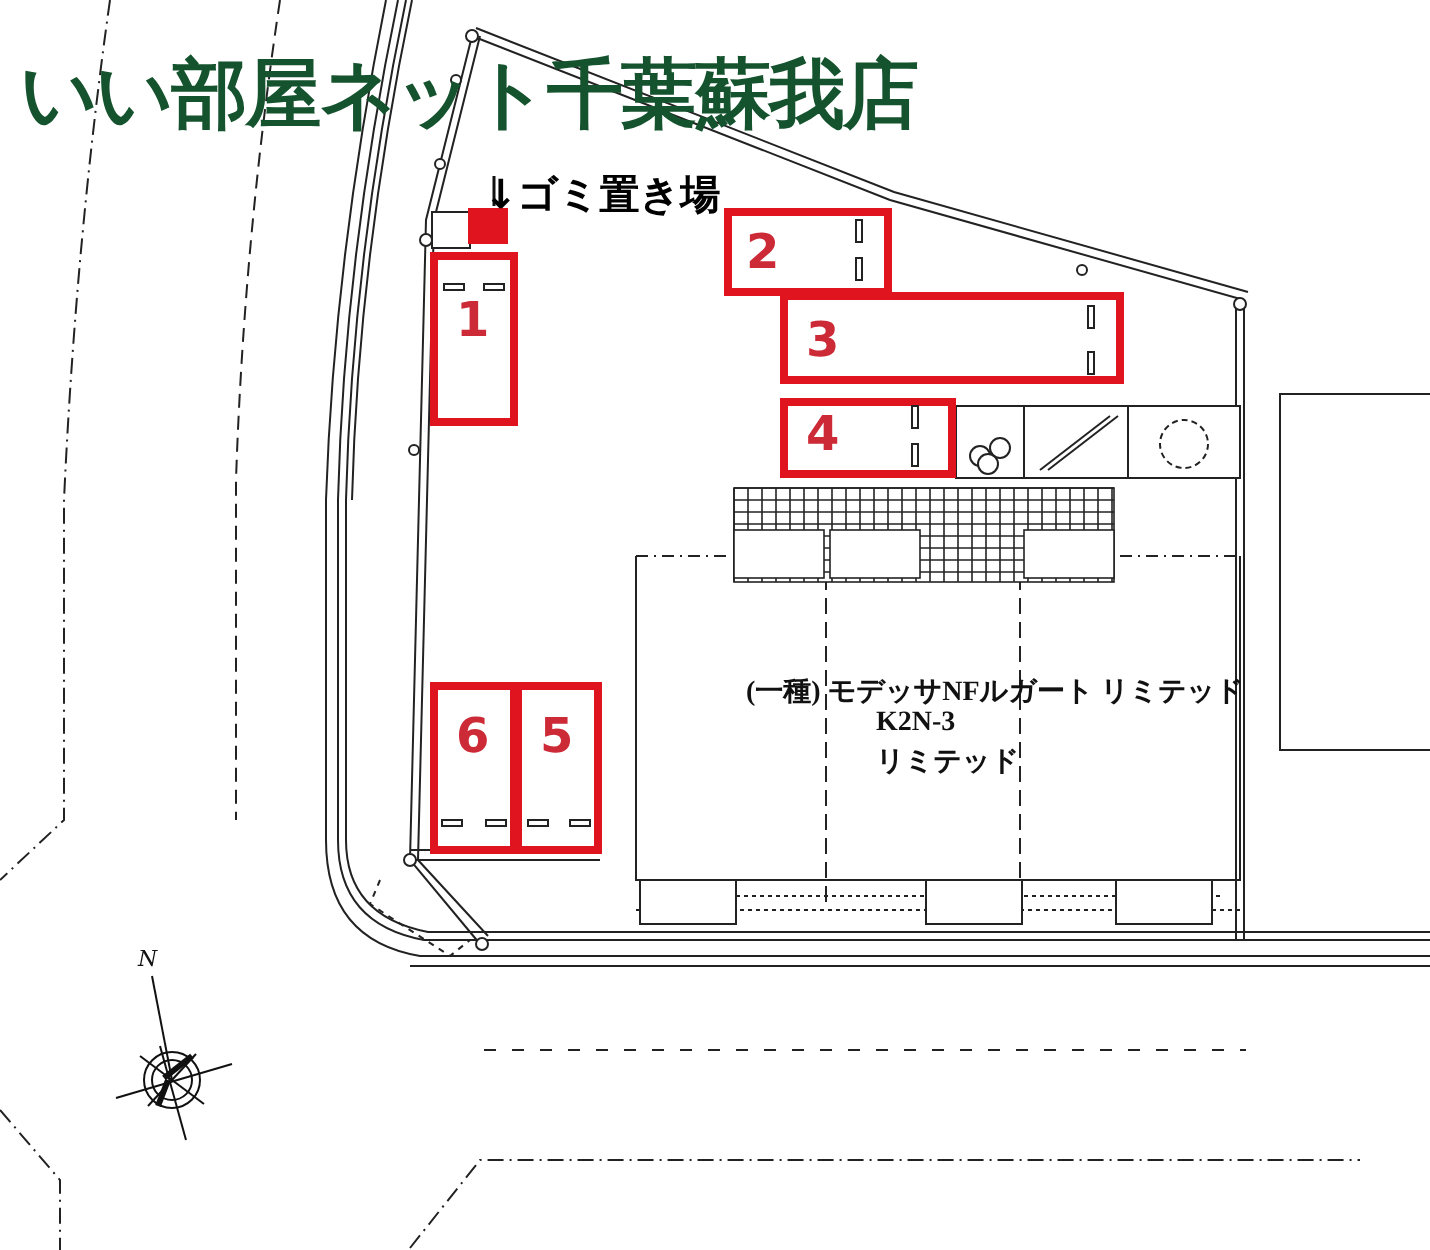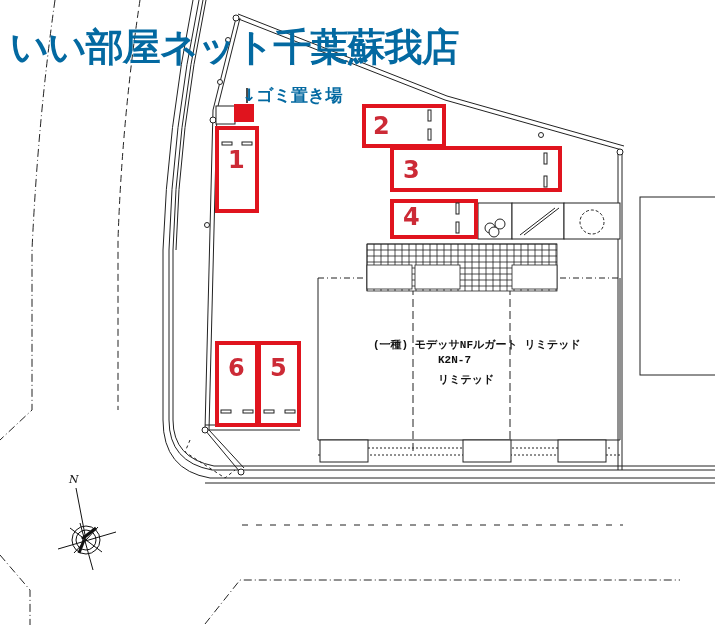--- a/index.html
+++ b/index.html
@@ -1,21 +1,21 @@
 <!DOCTYPE html>
 <html><head>
 <meta charset="utf-8">
 <style>
   html, body { margin:0; padding:0; background:#ffffff; }
   #stage { position:relative; width:715px; height:625px; overflow:hidden; background:#fff; font-family:"DejaVu Sans", sans-serif; }
   svg { position:absolute; left:0; top:0; }
-  .watermark { position:absolute; left:10px; top:22px; font-family:"DejaVu Sans", sans-serif; font-weight:bold; font-size:38px; letter-spacing:-1px; color:#0369a1; white-space:nowrap; }
-  .garbage-label { position:absolute; left:242px; top:84px; font-size:17px; font-weight:bold; color:#0369a1; white-space:nowrap; }
+  .watermark { position:absolute; left:10px; top:22px; font-family:"DejaVu Sans", sans-serif; font-weight:bold; font-size:38px; letter-spacing:-1px; color:#14532d; white-space:nowrap; }
+  .garbage-label { position:absolute; left:242px; top:84px; font-size:20px; font-weight:bold; color:#000000; white-space:nowrap; }
   .spot-num { position:absolute; font-family:"DejaVu Sans", sans-serif; font-weight:bold; font-size:24px; color:#cc2a36; }
-  .bldg-text { position:absolute; font-family:Liberation Mono, monospace; font-size:11px; font-weight:bold; color:#111; white-space:nowrap; }
+  .bldg-text { position:absolute; font-family:Liberation Serif, serif; font-size:14px; font-weight:bold; color:#111; white-space:nowrap; }
   .north { position:absolute; left:69px; top:473px; font-family:"DejaVu Serif", serif; font-style:italic; font-size:11px; color:#111; }
 </style>
 </head>
 <body>
 
 <div id="stage">
   <svg width="715" height="625" viewBox="0 0 715 625">
 
     <g stroke="#222" stroke-width="1" fill="none" stroke-dasharray="8,3,1,3">
       <path d="M55 0 Q38 120 32 250 L32 410 L0 440"></path>
@@ -181,17 +181,17 @@
   <div class="garbage-label">↓ゴミ置き場</div>
 
   <div class="spot-num" style="left:228px;top:146px;">1</div>
   <div class="spot-num" style="left:373px;top:112px;">2</div>
   <div class="spot-num" style="left:403px;top:156px;">3</div>
   <div class="spot-num" style="left:403px;top:203px;">4</div>
   <div class="spot-num" style="left:270px;top:354px;">5</div>
   <div class="spot-num" style="left:228px;top:354px;">6</div>
 
   <div class="bldg-text" style="left:373px;top:337px;">(一種) モデッサNFルガート リミテッド</div>
-  <div class="bldg-text" style="left:438px;top:354px;">K2N-7</div>
+  <div class="bldg-text" style="left:438px;top:354px;">K2N-3</div>
   <div class="bldg-text" style="left:438px;top:372px;">リミテッド</div>
 
   <div class="north">N</div>
 </div>
 
 </body></html>

